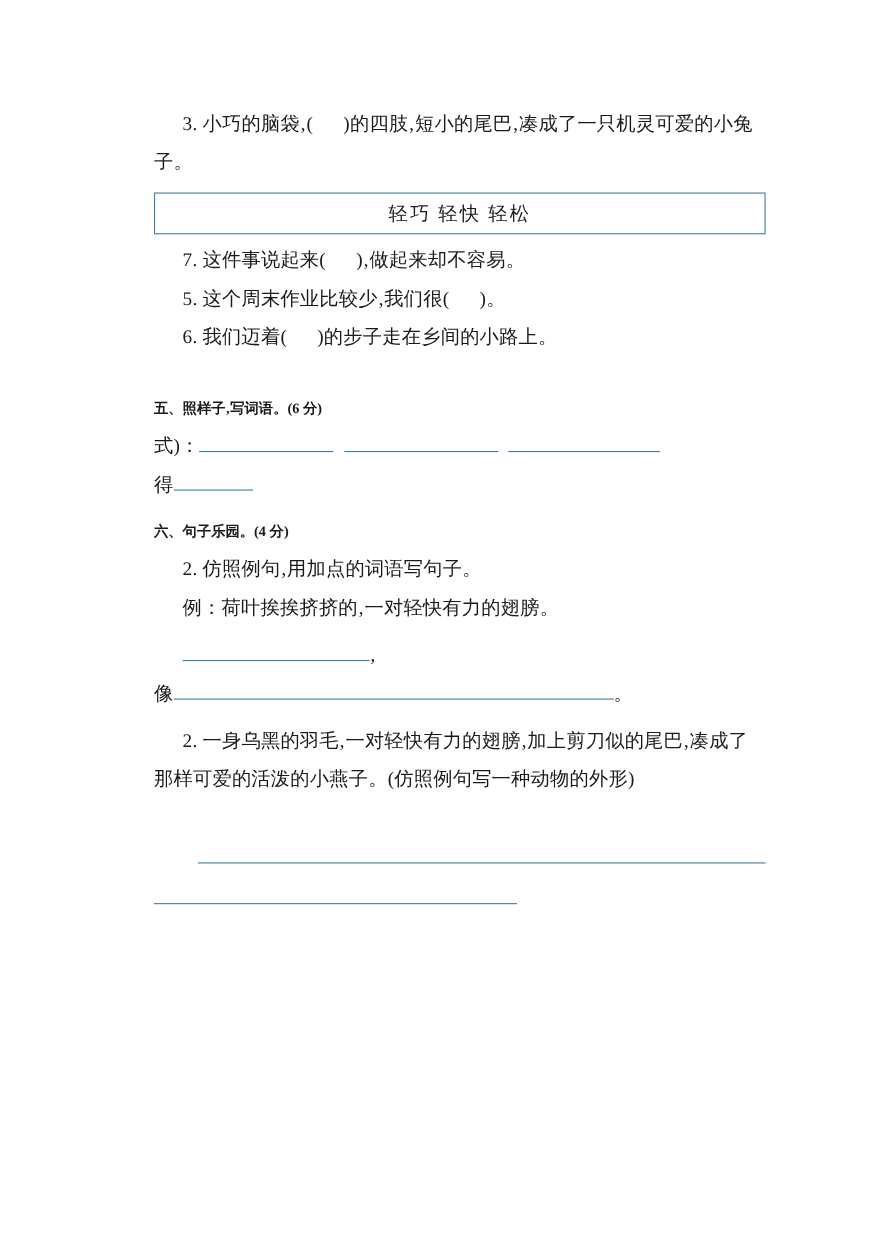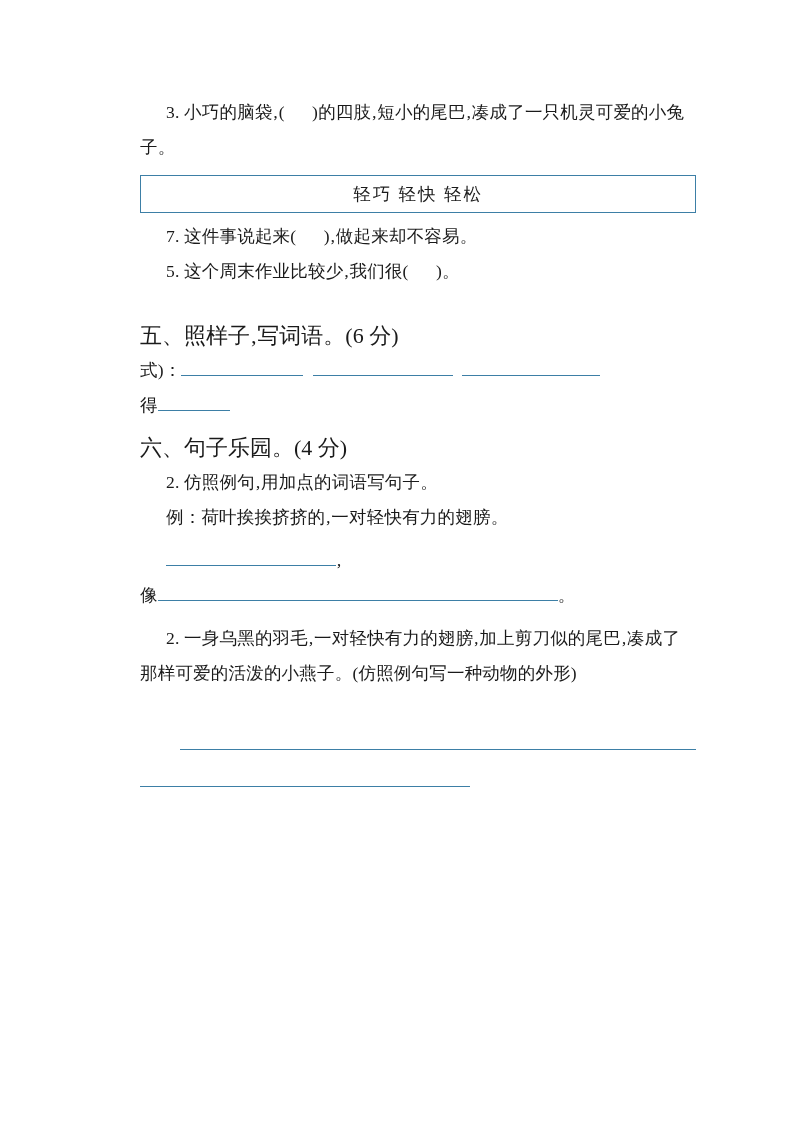--- a/index.html
+++ b/index.html
@@ -50,23 +50,23 @@
     justify-content: center;
     letter-spacing: 2px;
     text-align: center;
   }
   .blank-box span {
     font-size: 17.5px;
   }
   .gap-lg { height: 30px; }
   .gap-sm { height: 8px; }
   .section-title {
-    font-size: 22px;
+    font-size: 13px;
     line-height: 34px;
-    font-weight: normal;
+    font-weight: bold;
     margin: 0;
   }
   .ul {
     display: inline-block;
     border-bottom: 1px solid #3d7fa6;
     height: 17px;
     vertical-align: baseline;
   }
   .ul-w1 { width: 122px; }
   .ul-w2 { width: 140px; }
@@ -96,20 +96,21 @@
   <div class="content">
 
     <div class="line indent">3. 小巧的脑袋‚(      )的四肢‚短小的尾巴‚凑成了一只机灵可爱的小兔子。</div>
 
     <div class="blank-box">
       <span>轻巧   轻快   轻松</span>
     </div>
 
     <div class="line indent">7. 这件事说起来(      )‚做起来却不容易。</div>
     <div class="line indent">5. 这个周末作业比较少‚我们很(      )。</div>
+    <div class="line indent">6. 我们迈着(      )的步子走在乡间的小路上。</div>
 
     <div class="gap-lg"></div>
 
     <div class="section-title">五、照样子‚写词语。(6 分)</div>
 
     <div class="line"><span>式)：</span><span class="ul ul-w1"></span>&nbsp;&nbsp;<span class="ul ul-w2"></span>&nbsp;&nbsp;<span class="ul ul-w3"></span></div>
 
     <div class="line"><span>得</span><span class="ul ul-s7"></span></div>
 
     <div class="gap-sm"></div>

